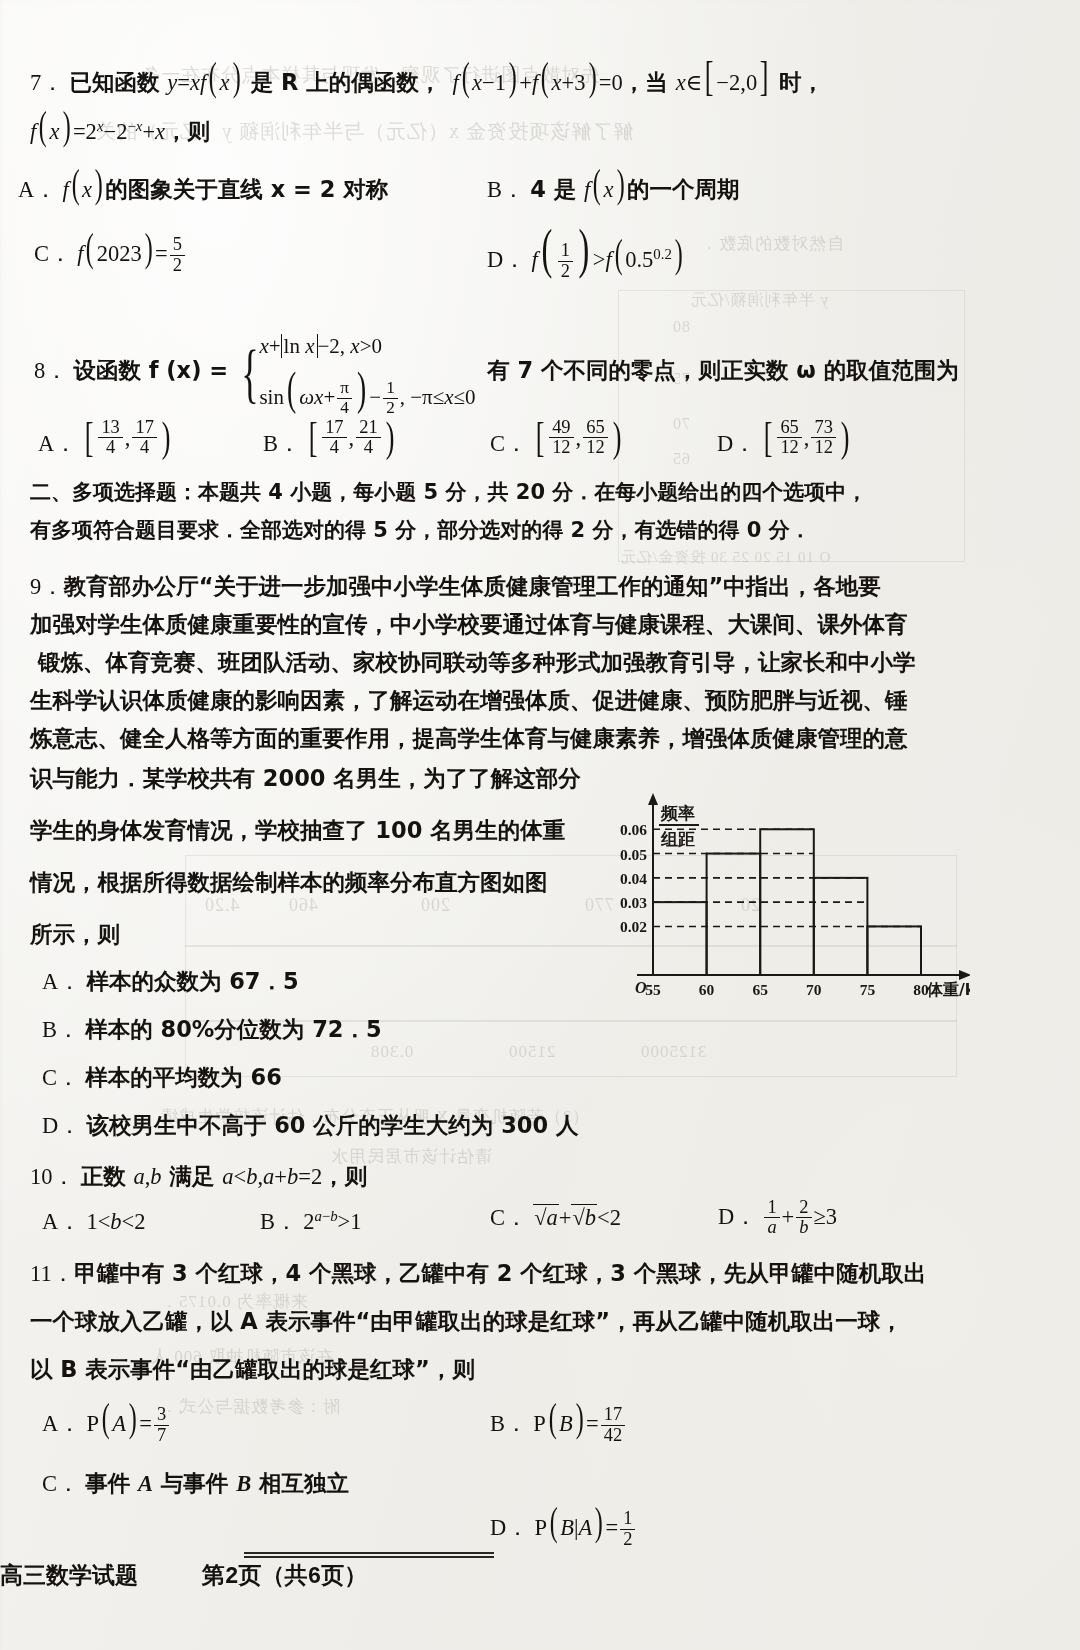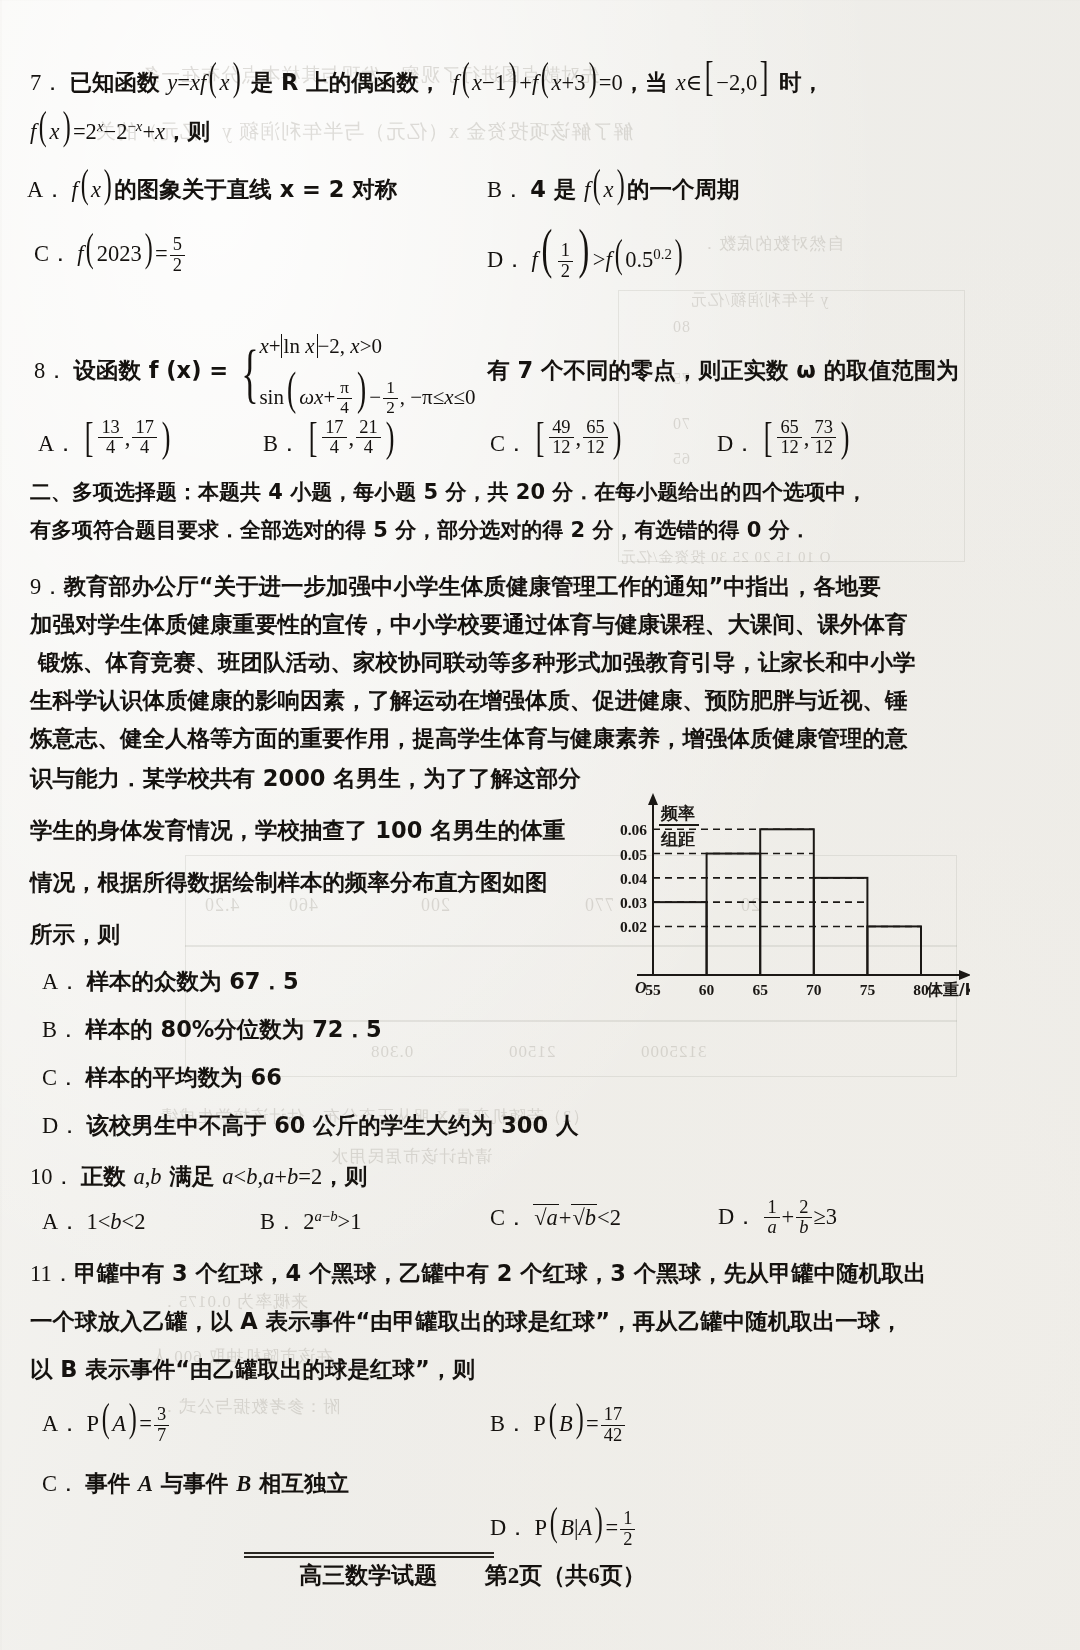--- a/index.html
+++ b/index.html
@@ -72,21 +72,21 @@
   .brk{font-size:42px;line-height:.8;font-family:"Liberation Serif",serif;transform:scaleX(.62);display:inline-block;}
 
   .bigparen{font-size:40px;line-height:.8;transform:scaleX(.6);display:inline-block;font-family:"Liberation Serif",serif;}
 
   .cn{font-family:"DejaVu Sans","Liberation Sans",sans-serif;font-weight:600;}
   .section{position:absolute;font-size:21px;font-family:"DejaVu Sans",sans-serif;font-weight:700;white-space:nowrap;}
 
   
   #chart{position:absolute;left:585px;top:775px;width:385px;height:235px;}
   #chart svg{display:block;}
-  .footer{position:absolute;width:945px;text-align:center;font-size:23px;font-family:Liberation Serif, serif;font-weight:700;}
+  .footer{position:absolute;width:945px;text-align:left;font-size:23px;font-family:Liberation Mono, monospace;font-weight:700;}
   .footer-rule{position:absolute;height:2px;background:#2a2722;}
 </style>
 </head>
 <body>
 
 <div class="page"></div>
 
 <div class="content">
 
   <div id="ghost-layer">
@@ -119,21 +119,21 @@
   <div class="ghost-table" style="left:618px;top:290px;width:345px;height:270px;"></div>
 
   <div class="q" style="left:30px;top:60px;">
     <span class="num">7．</span>
     <span class="cn">已知函数 </span><span class="it">y</span>=<span class="it">xf</span><span class="bigparen">(</span><span class="it">x</span><span class="bigparen">)</span><span class="cn"> 是 R 上的偶函数，</span>&nbsp;&nbsp;<span class="it">f</span><span class="bigparen">(</span><span class="it">x</span>−1<span class="bigparen">)</span>+<span class="it">f</span><span class="bigparen">(</span><span class="it">x</span>+3<span class="bigparen">)</span>=0<span class="cn">，当 </span><span class="it">x</span>∈<span class="brk">[</span>−2,0<span class="brk">]</span><span class="cn"> 时，</span>
   </div>
   <div class="q" style="left:30px;top:110px;">
     <span class="it">f</span><span class="bigparen">(</span><span class="it">x</span><span class="bigparen">)</span>=2<span class="sup"><span class="it">x</span></span>−2<span class="sup">−<span class="it">x</span></span>+<span class="it">x</span><span class="cn">，则</span>
   </div>
 
-  <div class="opt" style="left:27px;top:168px;">
+  <div class="opt" style="left:18px;top:168px;">
     <span class="lbl">A．</span>
     <span class="it">f</span><span class="bigparen">(</span><span class="it">x</span><span class="bigparen">)</span><span class="cn">的图象关于直线 x = 2 对称</span>
   </div>
   <div class="opt" style="left:487px;top:168px;">
     <span class="lbl">B．</span>
     <span class="cn">4 是 </span><span class="it">f</span><span class="bigparen">(</span><span class="it">x</span><span class="bigparen">)</span><span class="cn">的一个周期</span>
   </div>
 
   <div class="opt" style="left:34px;top:232px;">
     <span class="lbl">C．</span>

